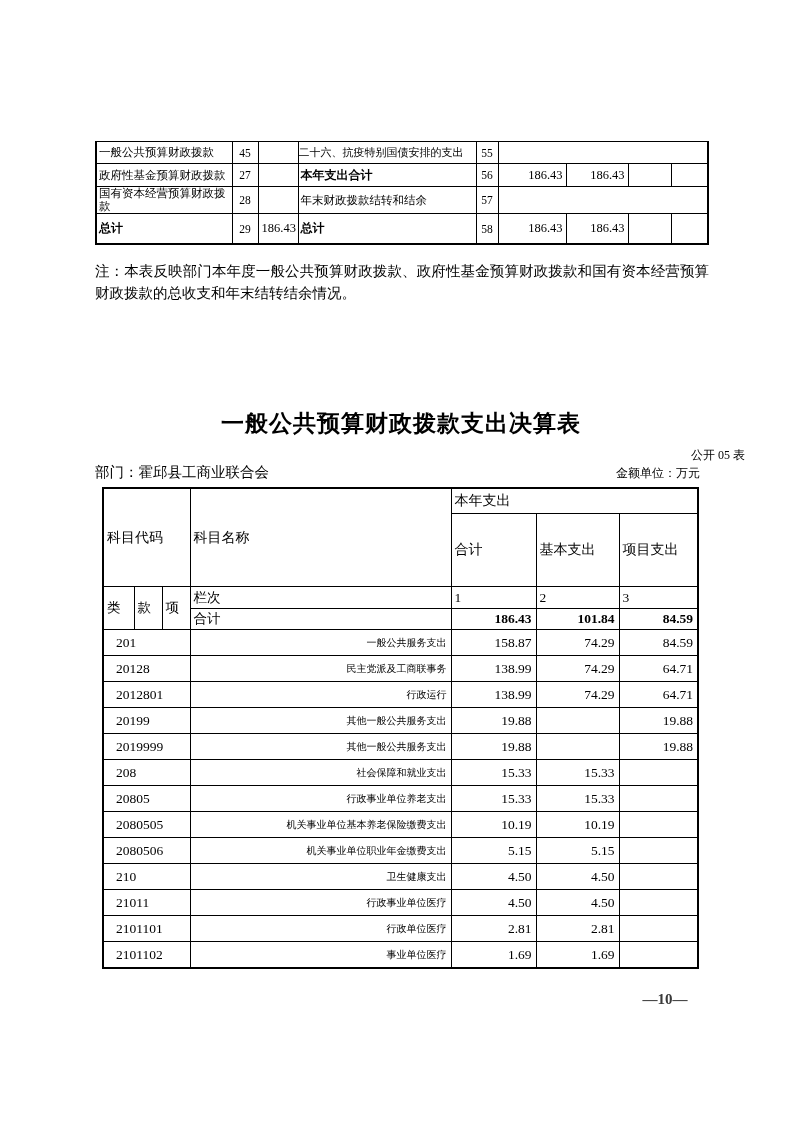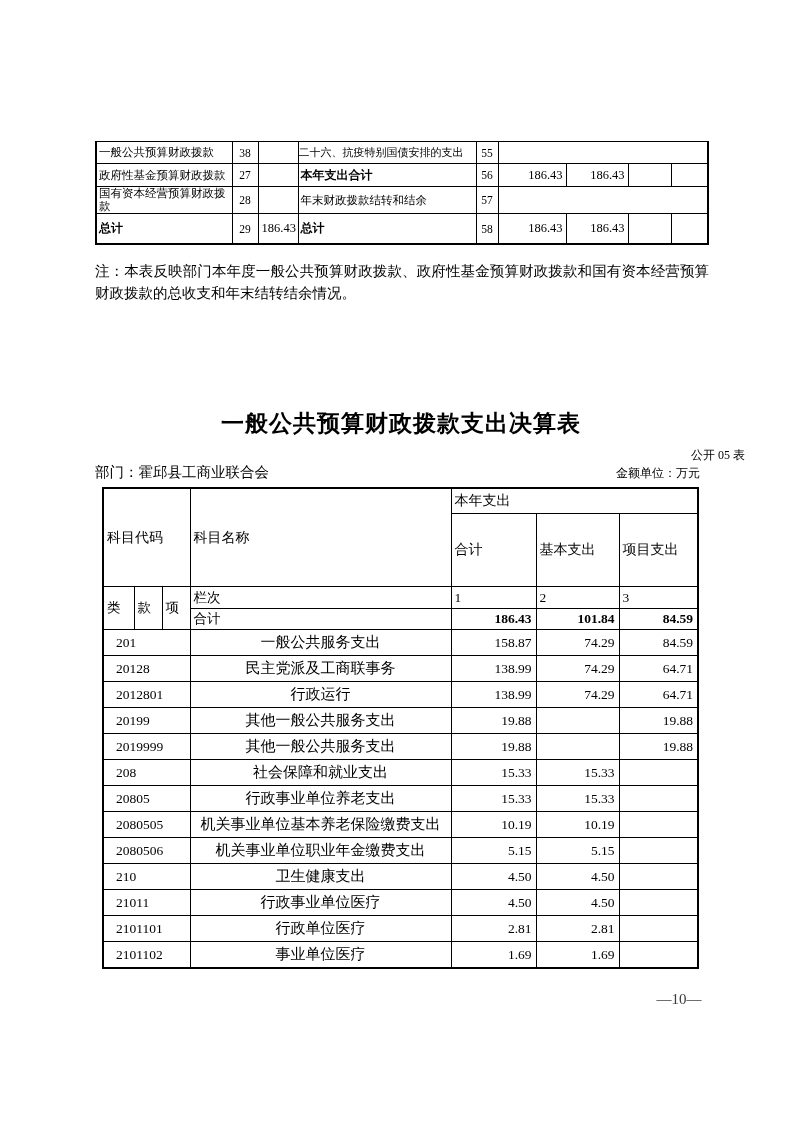--- a/index.html
+++ b/index.html
@@ -44,47 +44,47 @@
   .main-table table{width:595px;border:2px solid #000;}
   .hc{font-size:14px;}
   .hr1 td{height:24px;}
   .hr2 td{height:72px;}
   .hr3 td{height:21px;}
   .hr4 td{height:20px;}
   .hr3 .hc,.hr4 .hc{font-size:13.5px;}
   .bold-num{font-weight:bold;}
   #main-table-body td{height:25px;}
   .code{font-size:13.5px;text-align:left;padding:0 12px;}
-  .name{font-size:15px;text-align:center;padding:0 4px;}
+  .name{font-size:10px;text-align:right;padding:0 4px;}
   .val{font-size:13.5px;text-align:right;padding:0 4px;}
 
   
-  .page-num{position:absolute;left:629px;top:991px;width:100px;text-align:center;
-            font-size:15px;color:#3a3a3a;}
+  .page-num{position:absolute;left:615px;top:991px;width:100px;text-align:center;
+            font-size:15px;color:#3a3a3a;font-weight:bold;}
 </style>
 </head>
 <body>
 
 <div class="top-table">
   <table>
     <colgroup>
       <col style="width:136px">
         <col style="width:26px">
         <col style="width:40px">
       <col style="width:178px">
         <col style="width:22px">
       <col style="width:68px">
         <col style="width:62px">
         <col style="width:43px">
         <col style="width:37px">
     </colgroup>
     <tbody id="top-table-body">
         <tr>
           <td class="tname tc">一般公共预算财政拨款</td>
-          <td class="lineno">38</td>
+          <td class="lineno">45</td>
           <td class="tval"></td>
           <td class="tname tight">二十六、抗疫特别国债安排的支出</td>
           <td class="lineno">55</td>
           <td class="tval" colspan="4"></td>
         </tr>
         <tr>
           <td class="tname tc">政府性基金预算财政拨款</td>
           <td class="lineno">27</td>
           <td class="tval"></td>
           <td class="tname tc hei tc">本年支出合计</td>

